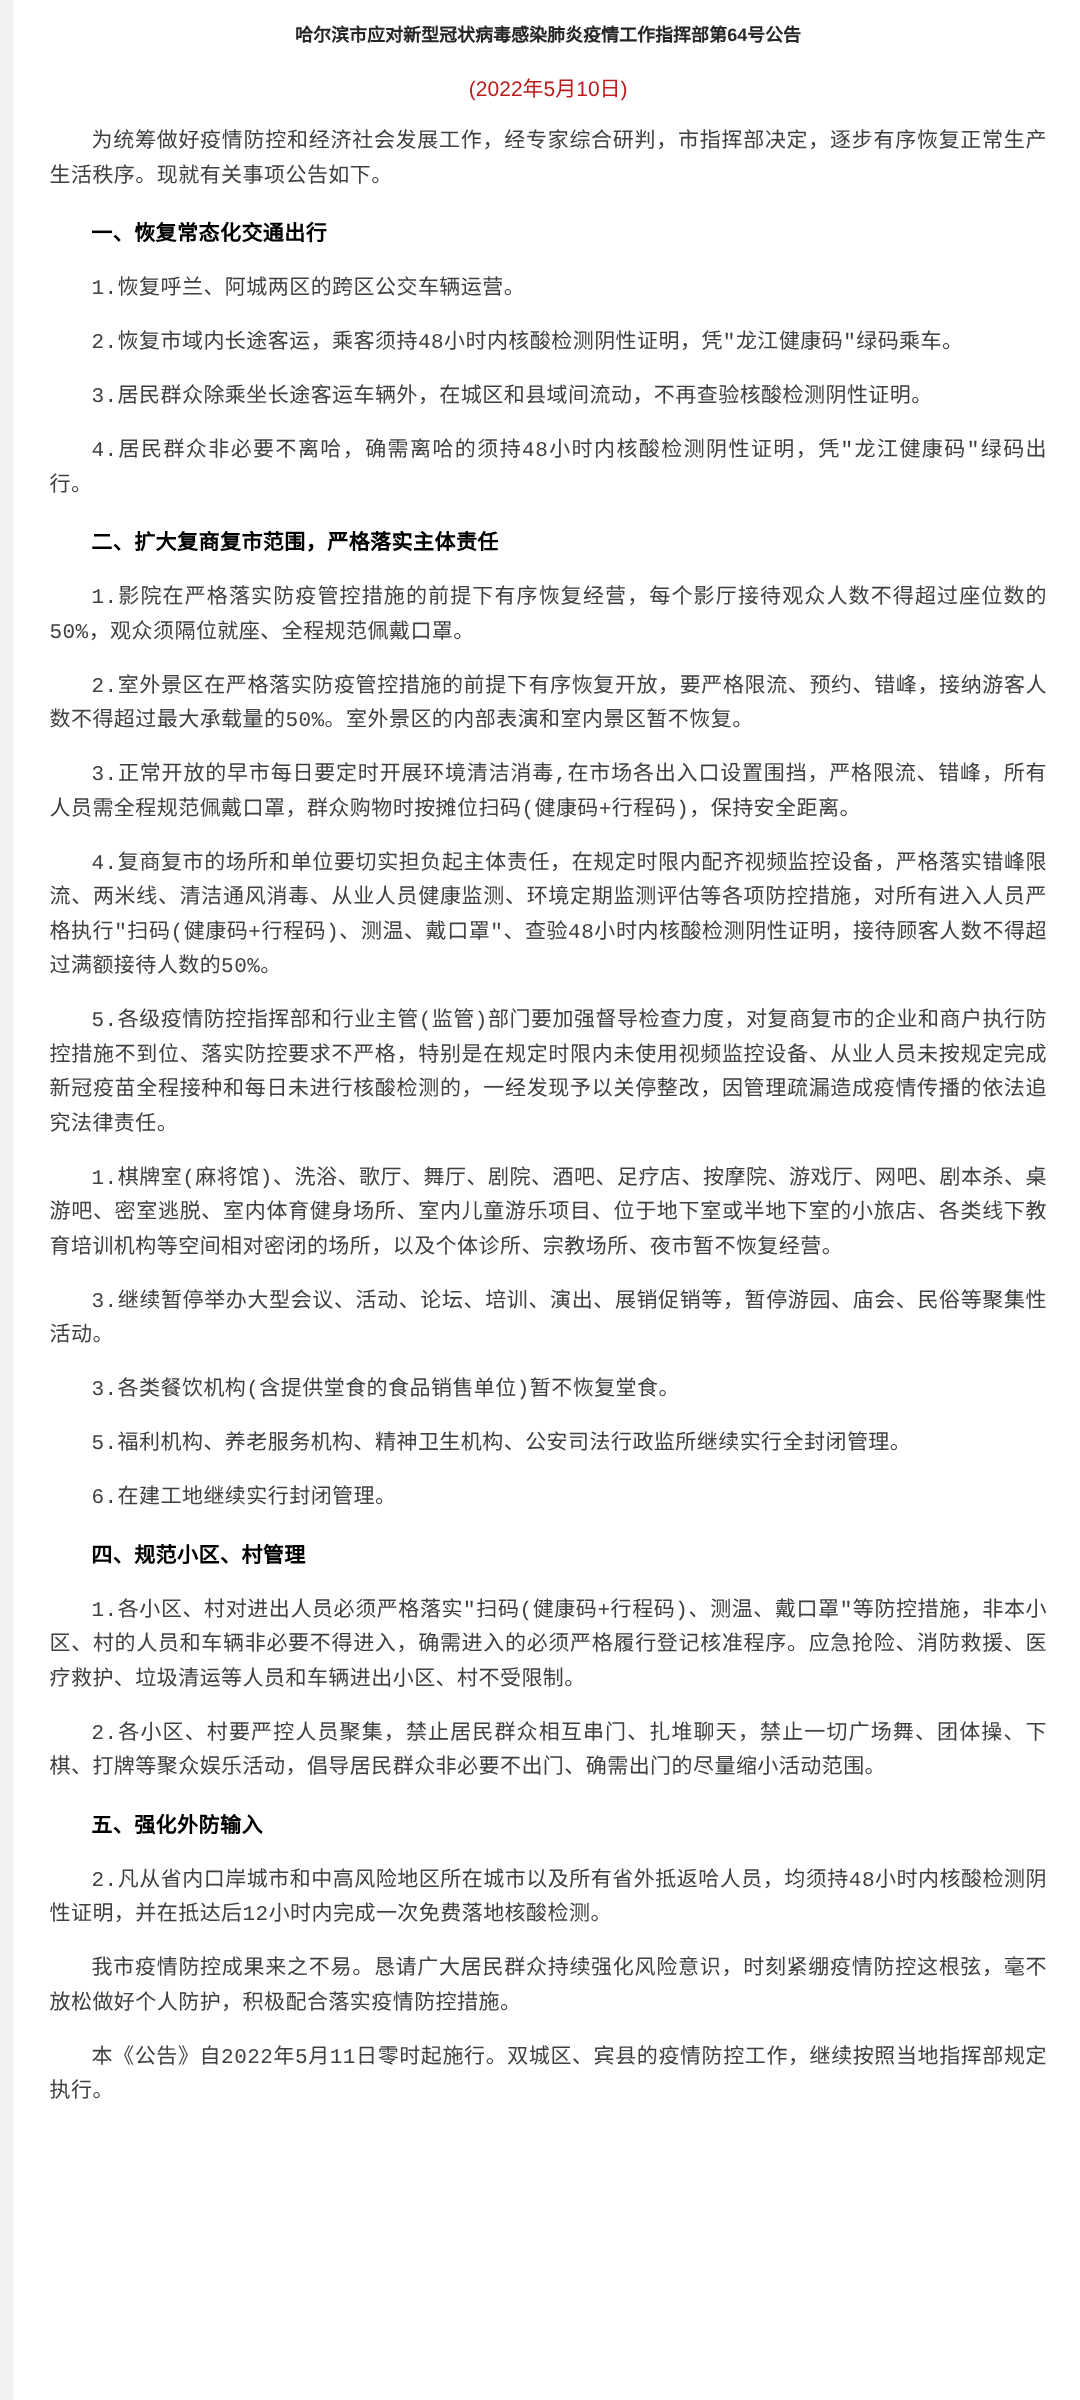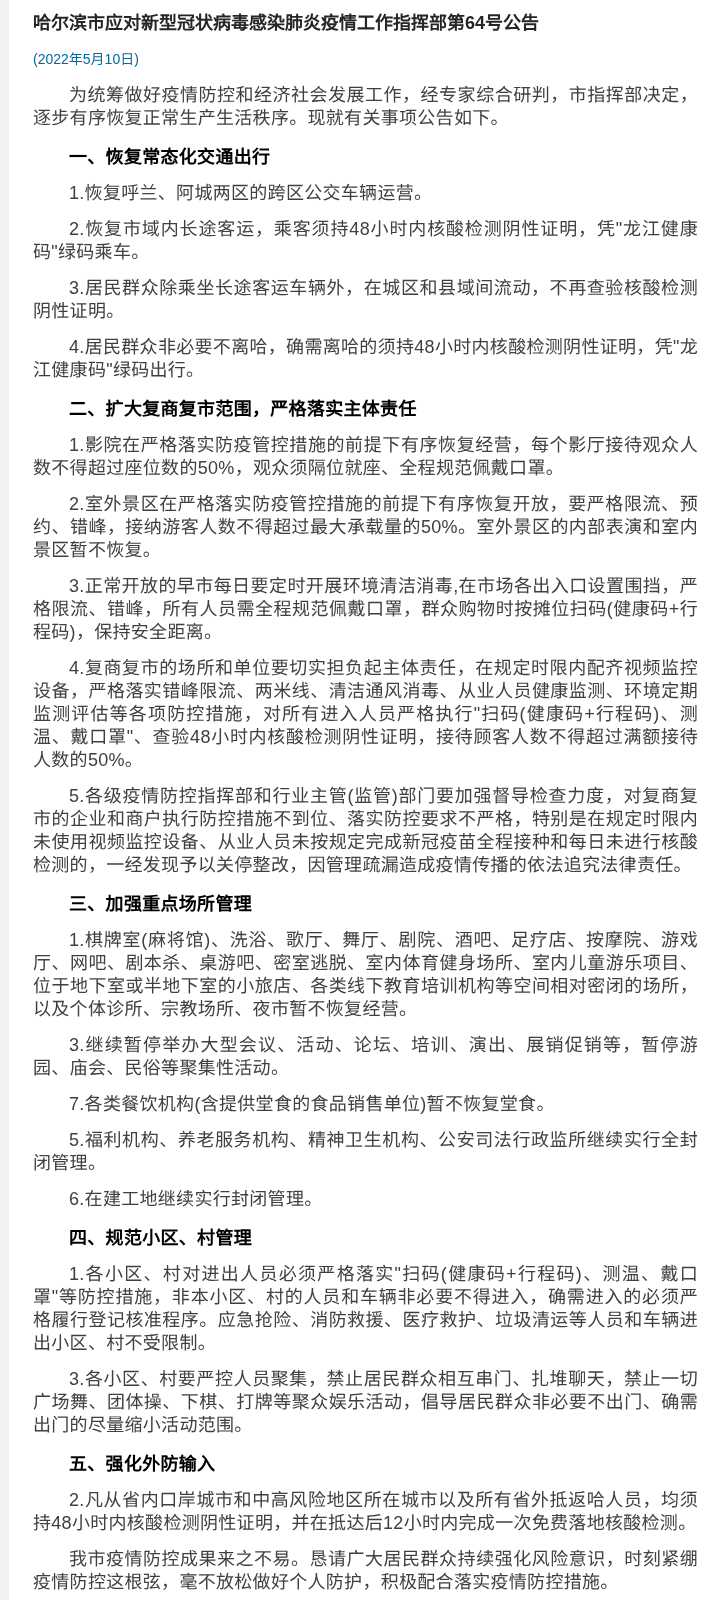--- a/index.html
+++ b/index.html
@@ -20,40 +20,43 @@
     background: #f1f1f1;
   }
   .doc-card {
     position: absolute;
     left: 9px; top: 0; right: 0;
     min-height: 1600px;
     background: #ffffff;
     padding: 8px 22px 20px 24px;
   }
   .doc-title {
-    font-size: 18px;
+    font-size: 12px;
     font-weight: bold;
     color: #262626;
+    text-align: center;
     line-height: 22px;
     margin: 4px 0 14px 0;
   }
   .doc-date {
     font-size: 14px;
-    color: #0369a1;
+    color: #b91c1c;
+    text-align: center;
     line-height: 22px;
     margin: 0 0 14px 0;
   }
   .doc-body p {
-    font-size: 18px;
+    font-size: 14px;
     color: #404040;
     line-height: 23px;
     text-indent: 2em;
     text-align: justify;
     margin: 13px 0;
     letter-spacing: 0.3px;
+    font-family: Liberation Mono, monospace;
   }
   .doc-body p.heading {
     font-weight: bold;
     color: #000000;
     margin: 16px 0 13px 0;
   }
 </style>
 </head>
 <body>
 
@@ -68,27 +71,26 @@
       <p>1.恢复呼兰、阿城两区的跨区公交车辆运营。</p>
       <p>2.恢复市域内长途客运，乘客须持48小时内核酸检测阴性证明，凭"龙江健康码"绿码乘车。</p>
       <p>3.居民群众除乘坐长途客运车辆外，在城区和县域间流动，不再查验核酸检测阴性证明。</p>
       <p>4.居民群众非必要不离哈，确需离哈的须持48小时内核酸检测阴性证明，凭"龙江健康码"绿码出行。</p>
       <p class="heading">二、扩大复商复市范围，严格落实主体责任</p>
       <p>1.影院在严格落实防疫管控措施的前提下有序恢复经营，每个影厅接待观众人数不得超过座位数的50%，观众须隔位就座、全程规范佩戴口罩。</p>
       <p>2.室外景区在严格落实防疫管控措施的前提下有序恢复开放，要严格限流、预约、错峰，接纳游客人数不得超过最大承载量的50%。室外景区的内部表演和室内景区暂不恢复。</p>
       <p>3.正常开放的早市每日要定时开展环境清洁消毒,在市场各出入口设置围挡，严格限流、错峰，所有人员需全程规范佩戴口罩，群众购物时按摊位扫码(健康码+行程码)，保持安全距离。</p>
       <p>4.复商复市的场所和单位要切实担负起主体责任，在规定时限内配齐视频监控设备，严格落实错峰限流、两米线、清洁通风消毒、从业人员健康监测、环境定期监测评估等各项防控措施，对所有进入人员严格执行"扫码(健康码+行程码)、测温、戴口罩"、查验48小时内核酸检测阴性证明，接待顾客人数不得超过满额接待人数的50%。</p>
       <p>5.各级疫情防控指挥部和行业主管(监管)部门要加强督导检查力度，对复商复市的企业和商户执行防控措施不到位、落实防控要求不严格，特别是在规定时限内未使用视频监控设备、从业人员未按规定完成新冠疫苗全程接种和每日未进行核酸检测的，一经发现予以关停整改，因管理疏漏造成疫情传播的依法追究法律责任。</p>
-      <p class="heading">三、加强重点场所管理</p>
       <p>1.棋牌室(麻将馆)、洗浴、歌厅、舞厅、剧院、酒吧、足疗店、按摩院、游戏厅、网吧、剧本杀、桌游吧、密室逃脱、室内体育健身场所、室内儿童游乐项目、位于地下室或半地下室的小旅店、各类线下教育培训机构等空间相对密闭的场所，以及个体诊所、宗教场所、夜市暂不恢复经营。</p>
       <p>3.继续暂停举办大型会议、活动、论坛、培训、演出、展销促销等，暂停游园、庙会、民俗等聚集性活动。</p>
-      <p>7.各类餐饮机构(含提供堂食的食品销售单位)暂不恢复堂食。</p>
+      <p>3.各类餐饮机构(含提供堂食的食品销售单位)暂不恢复堂食。</p>
       <p>5.福利机构、养老服务机构、精神卫生机构、公安司法行政监所继续实行全封闭管理。</p>
       <p>6.在建工地继续实行封闭管理。</p>
       <p class="heading">四、规范小区、村管理</p>
       <p>1.各小区、村对进出人员必须严格落实"扫码(健康码+行程码)、测温、戴口罩"等防控措施，非本小区、村的人员和车辆非必要不得进入，确需进入的必须严格履行登记核准程序。应急抢险、消防救援、医疗救护、垃圾清运等人员和车辆进出小区、村不受限制。</p>
-      <p>3.各小区、村要严控人员聚集，禁止居民群众相互串门、扎堆聊天，禁止一切广场舞、团体操、下棋、打牌等聚众娱乐活动，倡导居民群众非必要不出门、确需出门的尽量缩小活动范围。</p>
+      <p>2.各小区、村要严控人员聚集，禁止居民群众相互串门、扎堆聊天，禁止一切广场舞、团体操、下棋、打牌等聚众娱乐活动，倡导居民群众非必要不出门、确需出门的尽量缩小活动范围。</p>
       <p class="heading">五、强化外防输入</p>
       <p>2.凡从省内口岸城市和中高风险地区所在城市以及所有省外抵返哈人员，均须持48小时内核酸检测阴性证明，并在抵达后12小时内完成一次免费落地核酸检测。</p>
       <p>我市疫情防控成果来之不易。恳请广大居民群众持续强化风险意识，时刻紧绷疫情防控这根弦，毫不放松做好个人防护，积极配合落实疫情防控措施。</p>
       <p>本《公告》自2022年5月11日零时起施行。双城区、宾县的疫情防控工作，继续按照当地指挥部规定执行。</p>
     </div>
 </div>
 
 </body></html>

